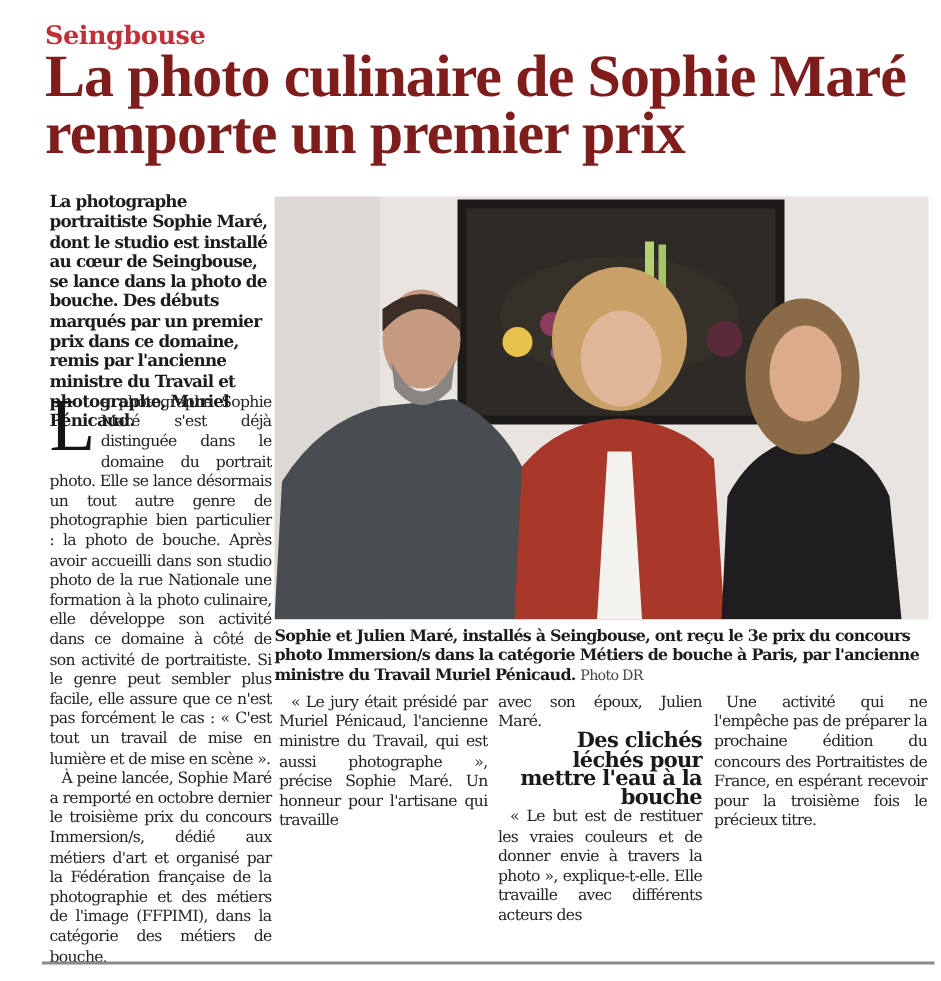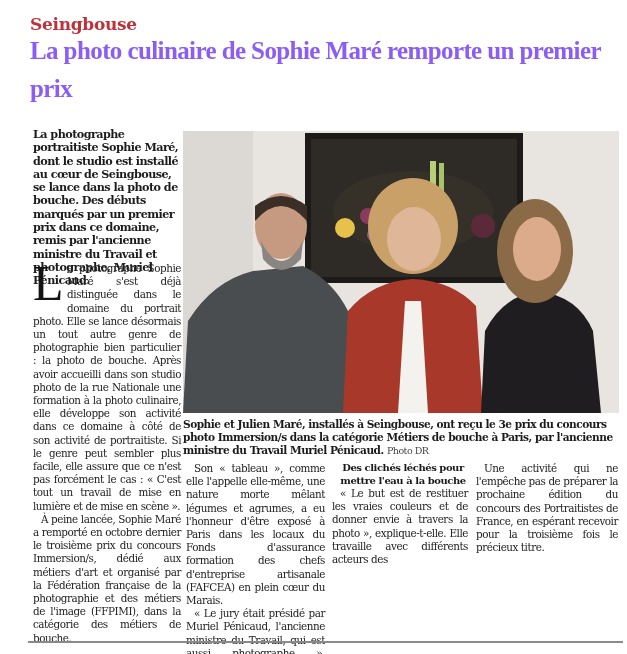--- a/index.html
+++ b/index.html
@@ -1,25 +1,25 @@
 <!DOCTYPE html>
 <html><head>
 <meta charset="utf-8">
 <style>
   html, body { margin:0; padding:0; background:#ffffff; }
   body { width:627px; height:654px; position:relative; overflow:hidden; font-family:"DejaVu Serif", serif; color:#1e1e1e; }
   .kicker { position:absolute; left:30px; top:14px; font-family:"DejaVu Serif", serif; font-weight:bold; font-size:17px; color:#c0303a; letter-spacing:-0.3px; }
-  .headline { position:absolute; left:30px; top:32px; width:590px; font-family:"Liberation Serif", serif; font-weight:bold; font-size:25px; line-height:38px; color:#8b5cf6; letter-spacing:-0.6px; }
+  .headline { position:absolute; left:30px; top:32px; width:590px; font-family:"Liberation Serif", serif; font-weight:bold; font-size:40px; line-height:38px; color:#7f1d1d; letter-spacing:-0.6px; }
   .chapo { position:absolute; left:33px; top:128px; width:148px; font-family:"DejaVu Serif", serif; font-weight:bold; font-size:11.2px; line-height:13.3px; color:#1c1c1c; letter-spacing:-0.55px; }
   .col { position:absolute; font-family:"DejaVu Serif", serif; font-size:10.4px; line-height:13.2px; color:#222; letter-spacing:-0.45px; text-align:justify; hyphens:auto; }
   .col p { margin:0; }
   .col p.indent { text-indent:8px; }
   .col1 { left:33px; top:262px; width:148px; }
   .dropcap { float:left; font-family:"Liberation Serif", serif; font-size:50px; line-height:38px; margin:2px 4px 0 0; color:#141414; }
-  .subhead { font-weight:bold; font-size:10px; line-height:12.5px; color:#1a1a1a; margin:13px 0 0 0; padding-left:6px; text-align:center; }
+  .subhead { font-weight:bold; font-size:14px; line-height:12.5px; color:#1a1a1a; margin:13px 0 0 0; padding-left:6px; text-align:right; }
   .photo { position:absolute; left:183px; top:131px; width:436px; height:282px; overflow:hidden; background:#e9e6e2; }
   .caption { position:absolute; left:183px; top:418px; width:440px; font-family:"DejaVu Serif", serif; font-weight:bold; font-size:10.6px; line-height:12.8px; color:#1b1b1b; letter-spacing:-0.5px; }
   .caption .credit { font-weight:normal; font-size:9.5px; color:#444; }
   .col2 { left:186px; top:462px; width:139px; }
   .col3 { left:332px; top:462px; width:136px; }
   .col4 { left:476px; top:462px; width:142px; }
   .rule { position:absolute; left:28px; top:641px; width:595px; height:2px; background:#8a8a8a; }
 </style>
 </head>
 <body>
@@ -65,25 +65,25 @@
     <ellipse cx="354" cy="118" rx="24" ry="32" fill="#dcab8c"></ellipse>
   </svg>
 </div>
 
 <div class="caption">
   <span>Sophie et Julien Maré, installés à Seingbouse, ont reçu le 3e prix du concours photo Immersion/s dans la catégorie Métiers de bouche à Paris, par l'ancienne ministre du Travail Muriel Pénicaud.</span>
   <span class="credit">Photo DR</span>
 </div>
 
 <div class="col col2">
-  <p class="indent">Son « tableau », comme elle l'appelle elle-même, une nature morte mêlant légumes et agrumes, a eu l'honneur d'être exposé à Paris dans les locaux du Fonds d'assurance formation des chefs d'entreprise artisanale (FAFCEA) en plein cœur du Marais.</p>
   <p class="indent">« Le jury était présidé par Muriel Pénicaud, l'ancienne ministre du Travail, qui est aussi photographe », précise Sophie Maré. Un honneur pour l'artisane qui travaille</p>
 </div>
 
 <div class="col col3">
+  <p>avec son époux, Julien Maré.</p>
   <p class="subhead">Des clichés léchés pour mettre l'eau à la bouche</p>
   <p class="indent">« Le but est de restituer les vraies couleurs et de donner envie à travers la photo », explique-t-elle. Elle travaille avec différents acteurs des</p>
 </div>
 
 <div class="col col4">
   <p class="indent">Une activité qui ne l'empêche pas de préparer la prochaine édition du concours des Portraitistes de France, en espérant recevoir pour la troisième fois le précieux titre.</p>
 
 </div>
 
 <div class="rule"></div>

